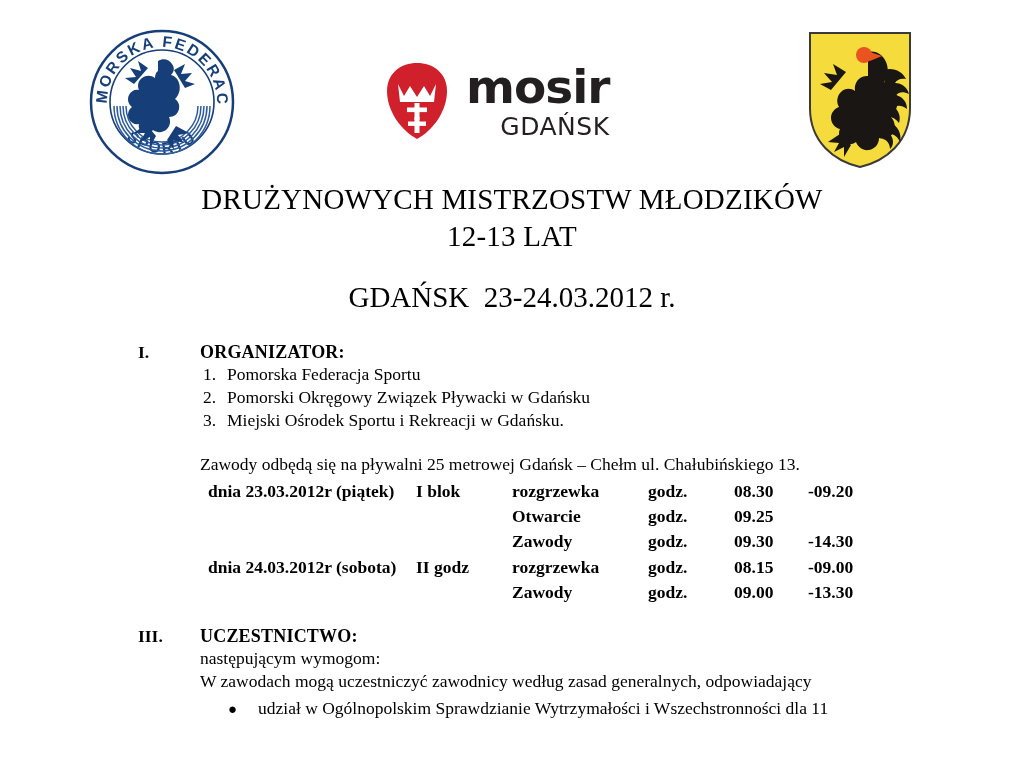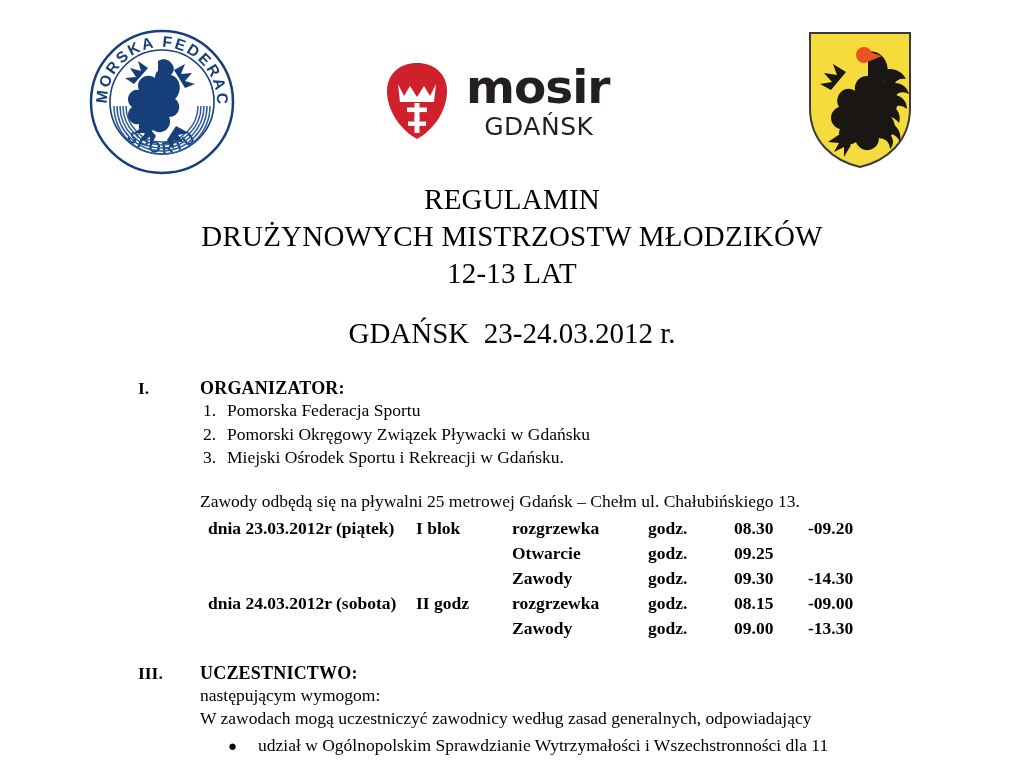--- a/index.html
+++ b/index.html
@@ -42,21 +42,21 @@
     align-items: center;
     gap: 18px;
   }
   .mosir-shield {
     width: 62px;
     height: 78px;
   }
   .mosir-words {
     display: flex;
     flex-direction: column;
-    align-items: center;
+    align-items: flex-end;
     line-height: 1;
   }
   .mosir-name {
     font-family: "DejaVu Sans", sans-serif;
     font-weight: bold;
     font-size: 47px;
     letter-spacing: -1px;
     color: #231f20;
   }
   .mosir-city {
@@ -271,21 +271,20 @@
         <path d="M 84,92 c 8,4 12,12 10,20 c -2,-5 -6,-8 -10,-8 c 4,5 4,11 0,15 c 0,-5 -3,-9 -7,-10 z"></path>
       </g>
 
       <circle cx="58" cy="25" r="8" fill="#E8531F"></circle>
       <path d="M 64,22 l 12,4 l -12,5 z" fill="#E8531F"></path>
     </svg>
   </div>
 </div>
 
 <div class="doc-title">
-  <span class="t-line">REGULAMIN</span>
   <span class="t-line">DRUŻYNOWYCH MISTRZOSTW MŁODZIKÓW</span>
   <span class="t-line">12-13 LAT</span>
 </div>
 <div class="doc-date">GDAŃSK  23-24.03.2012 r.</div>
 
 <div class="body-wrap">
 
   <div class="section">
     <div class="sec-head">
       <span class="sec-num">I.</span>

